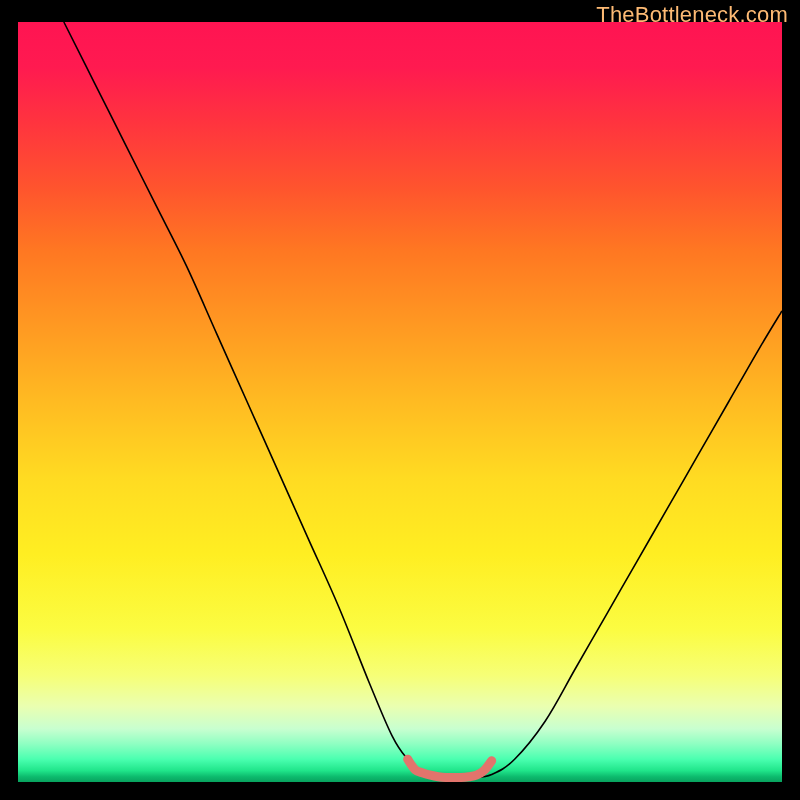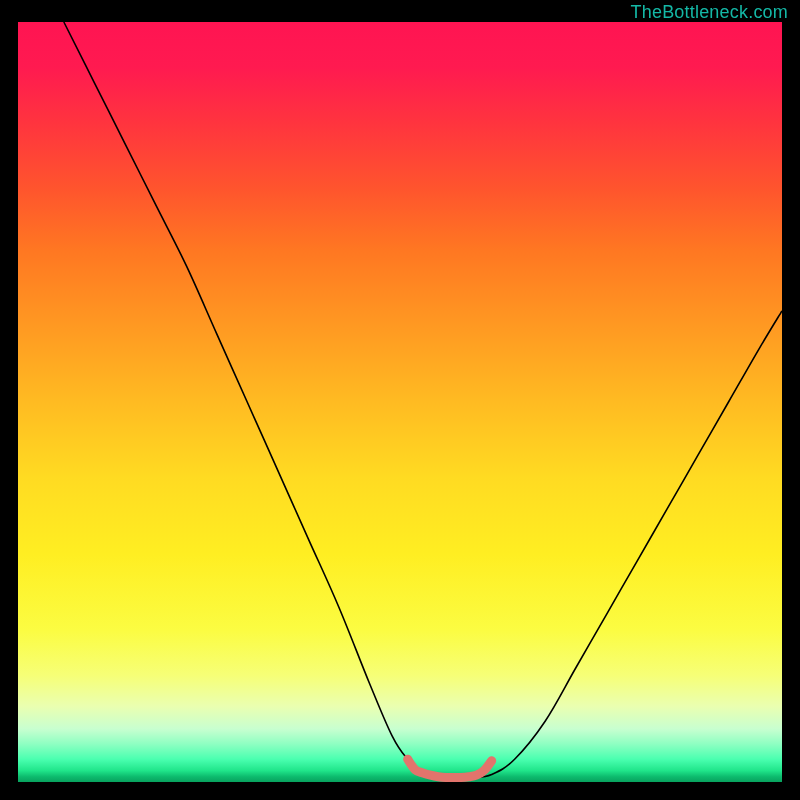--- a/index.html
+++ b/index.html
@@ -45,22 +45,22 @@
       #4affb0 97%,
       #20e58a 98.5%,
       #0dbb6e 99.3%,
       #08a25e 100%
     );
   }
   .watermark {
     position: absolute;
     top: 2px;
     right: 12px;
-    color: #14b8a6;
-    font-size: 18px;
+    color: #fdba74;
+    font-size: 22px;
     letter-spacing: 0.2px;
     user-select: none;
     margin-left: 33px;
   }
   svg.overlay {
     position: absolute;
     left: 18px;
     top: 22px;
     width: 764px;
     height: 760px;

